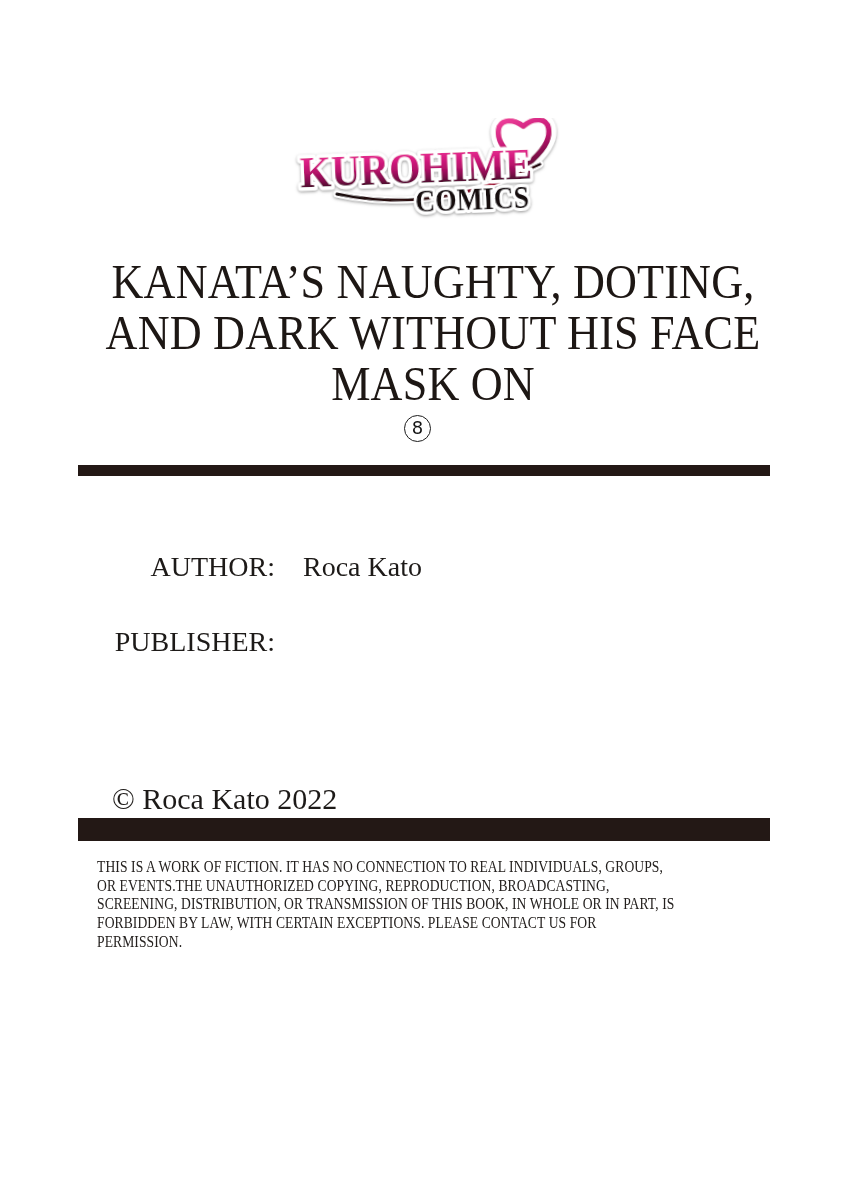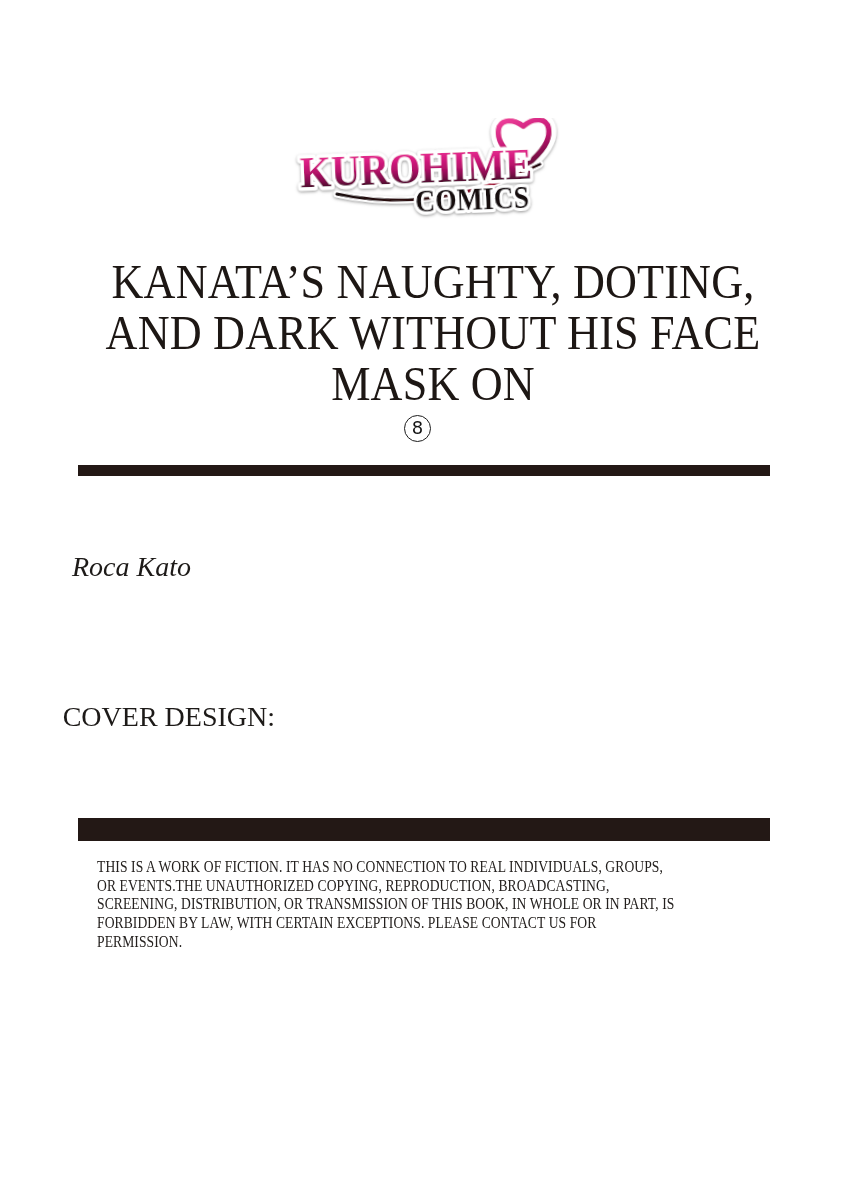--- a/index.html
+++ b/index.html
@@ -29,21 +29,21 @@
 
   
   .bar{position:absolute;left:78px;width:692px;background:#231815;}
   .bar-thin{top:465px;height:11px;}
   .bar-thick{top:818px;height:23px;}
 
   
   .credits{position:absolute;left:60px;top:551px;font-size:28px;color:#1d1a18;}
   .credit-row{display:flex;align-items:baseline;height:28px;margin-bottom:47px;}
   .credit-label{width:215px;text-align:right;flex:0 0 auto;}
-  .credit-value{margin-left:12px;white-space:nowrap;font-style:italic;}
+  .credit-value{margin-left:28px;white-space:nowrap;}
 
   
   .copyright{position:absolute;left:112px;top:782px;font-size:30px;color:#1d1a18;white-space:nowrap;}
 
   
   .disclaimer{
     position:absolute;left:97px;top:858px;font-size:17px;line-height:18.7px;
     color:#24201e;transform:scaleX(0.8);transform-origin:left top;
     letter-spacing:0.1px;
   }
@@ -106,29 +106,31 @@
     <div>AND DARK WITHOUT HIS FACE</div>
     <div>MASK ON</div>
   </div>
 
   <div class="vol-badge">8</div>
 
   <div class="bar bar-thin"></div>
 
   <div class="credits">
     <div class="credit-row">
+      <span class="credit-label">AUTHOR:</span>
       <span class="credit-value">Roca Kato</span>
     </div>
     <div class="credit-row">
+      <span class="credit-label">PUBLISHER:</span>
     </div>
     <div class="credit-row">
-      <span class="credit-label">COVER DESIGN:</span>
     </div>
   </div>
 
+  <div class="copyright">© Roca Kato 2022</div>
 
   <div class="bar bar-thick"></div>
 
   <div class="disclaimer">
     <div>THIS IS A WORK OF FICTION. IT HAS NO CONNECTION TO REAL INDIVIDUALS, GROUPS,</div>
     <div>OR EVENTS.THE UNAUTHORIZED COPYING, REPRODUCTION, BROADCASTING,</div>
     <div>SCREENING, DISTRIBUTION, OR TRANSMISSION OF THIS BOOK, IN WHOLE OR IN PART, IS</div>
     <div>FORBIDDEN BY LAW, WITH CERTAIN EXCEPTIONS. PLEASE CONTACT US FOR</div>
     <div>PERMISSION.</div>
   </div>

